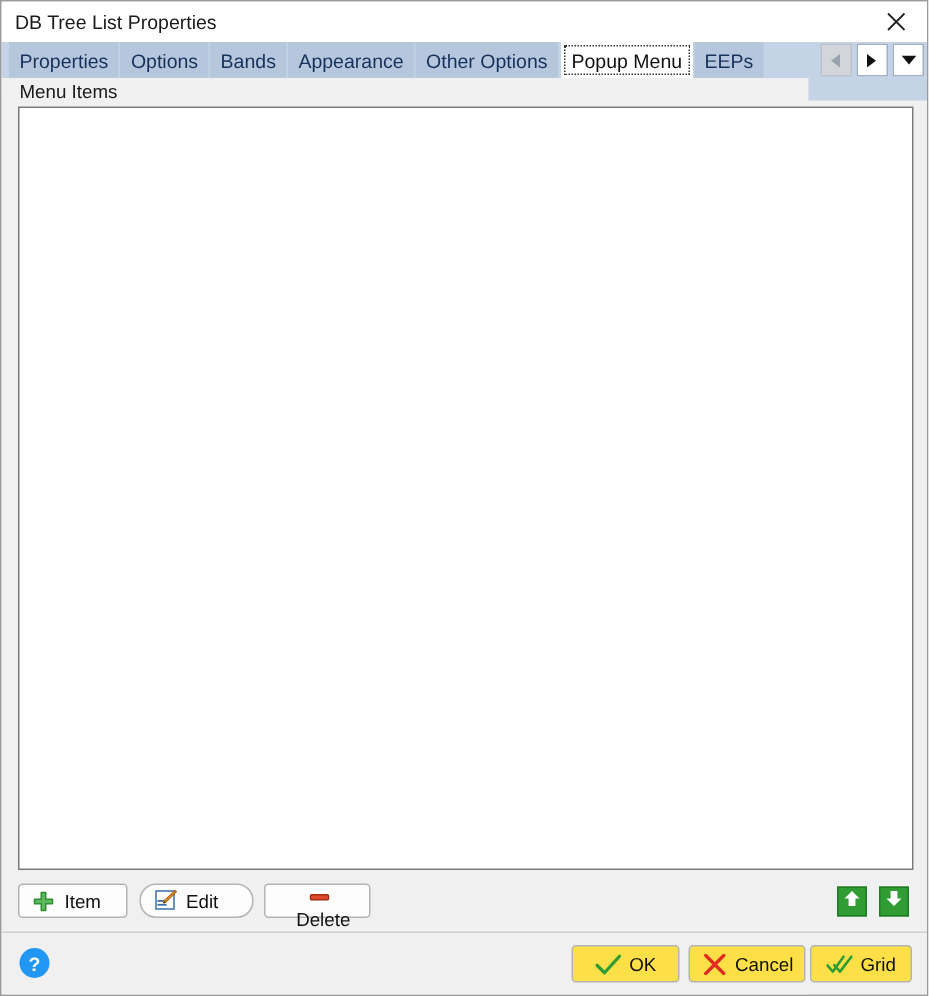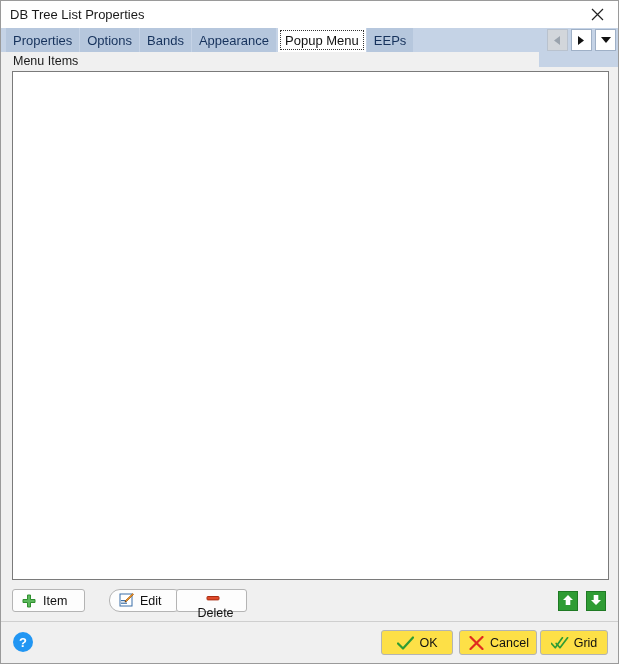--- a/index.html
+++ b/index.html
@@ -180,21 +180,21 @@
     height: 16px;
     margin-right: 6px;
     display: flex;
     align-items: center;
     justify-content: center;
     flex: none;
   }
   .tbtn .tlabel { white-space: nowrap; }
 
   #btn-item   { left: 11px;  width: 73px; }
-  #btn-edit   { left: 108px;  width: 76px; border-radius: 11px; }
+  #btn-edit   { left: 92px;  width: 76px; border-radius: 11px; }
   #btn-delete { left: 175px; width: 71px; flex-direction: column; }
 
   .movebtn {
     position: absolute;
     top: 2px;
     width: 20px;
     height: 20px;
     background: #2f9c34;
     border: 1px solid #1f7a24;
     box-sizing: border-box;
@@ -283,20 +283,23 @@
       </div>
       <div class="tab">
         <span>Options</span>
       </div>
       <div class="tab">
         <span>Bands</span>
       </div>
       <div class="tab">
         <span>Appearance</span>
       </div>
+      <div class="tab">
+        <span>Other Options</span>
+      </div>
       <div class="tab selected">
         <span>Popup Menu</span>
         <span class="focusring"></span>
       </div>
       <div class="tab">
         <span>EEPs</span>
       </div>
     </div>
 
     <div class="tabnav">

